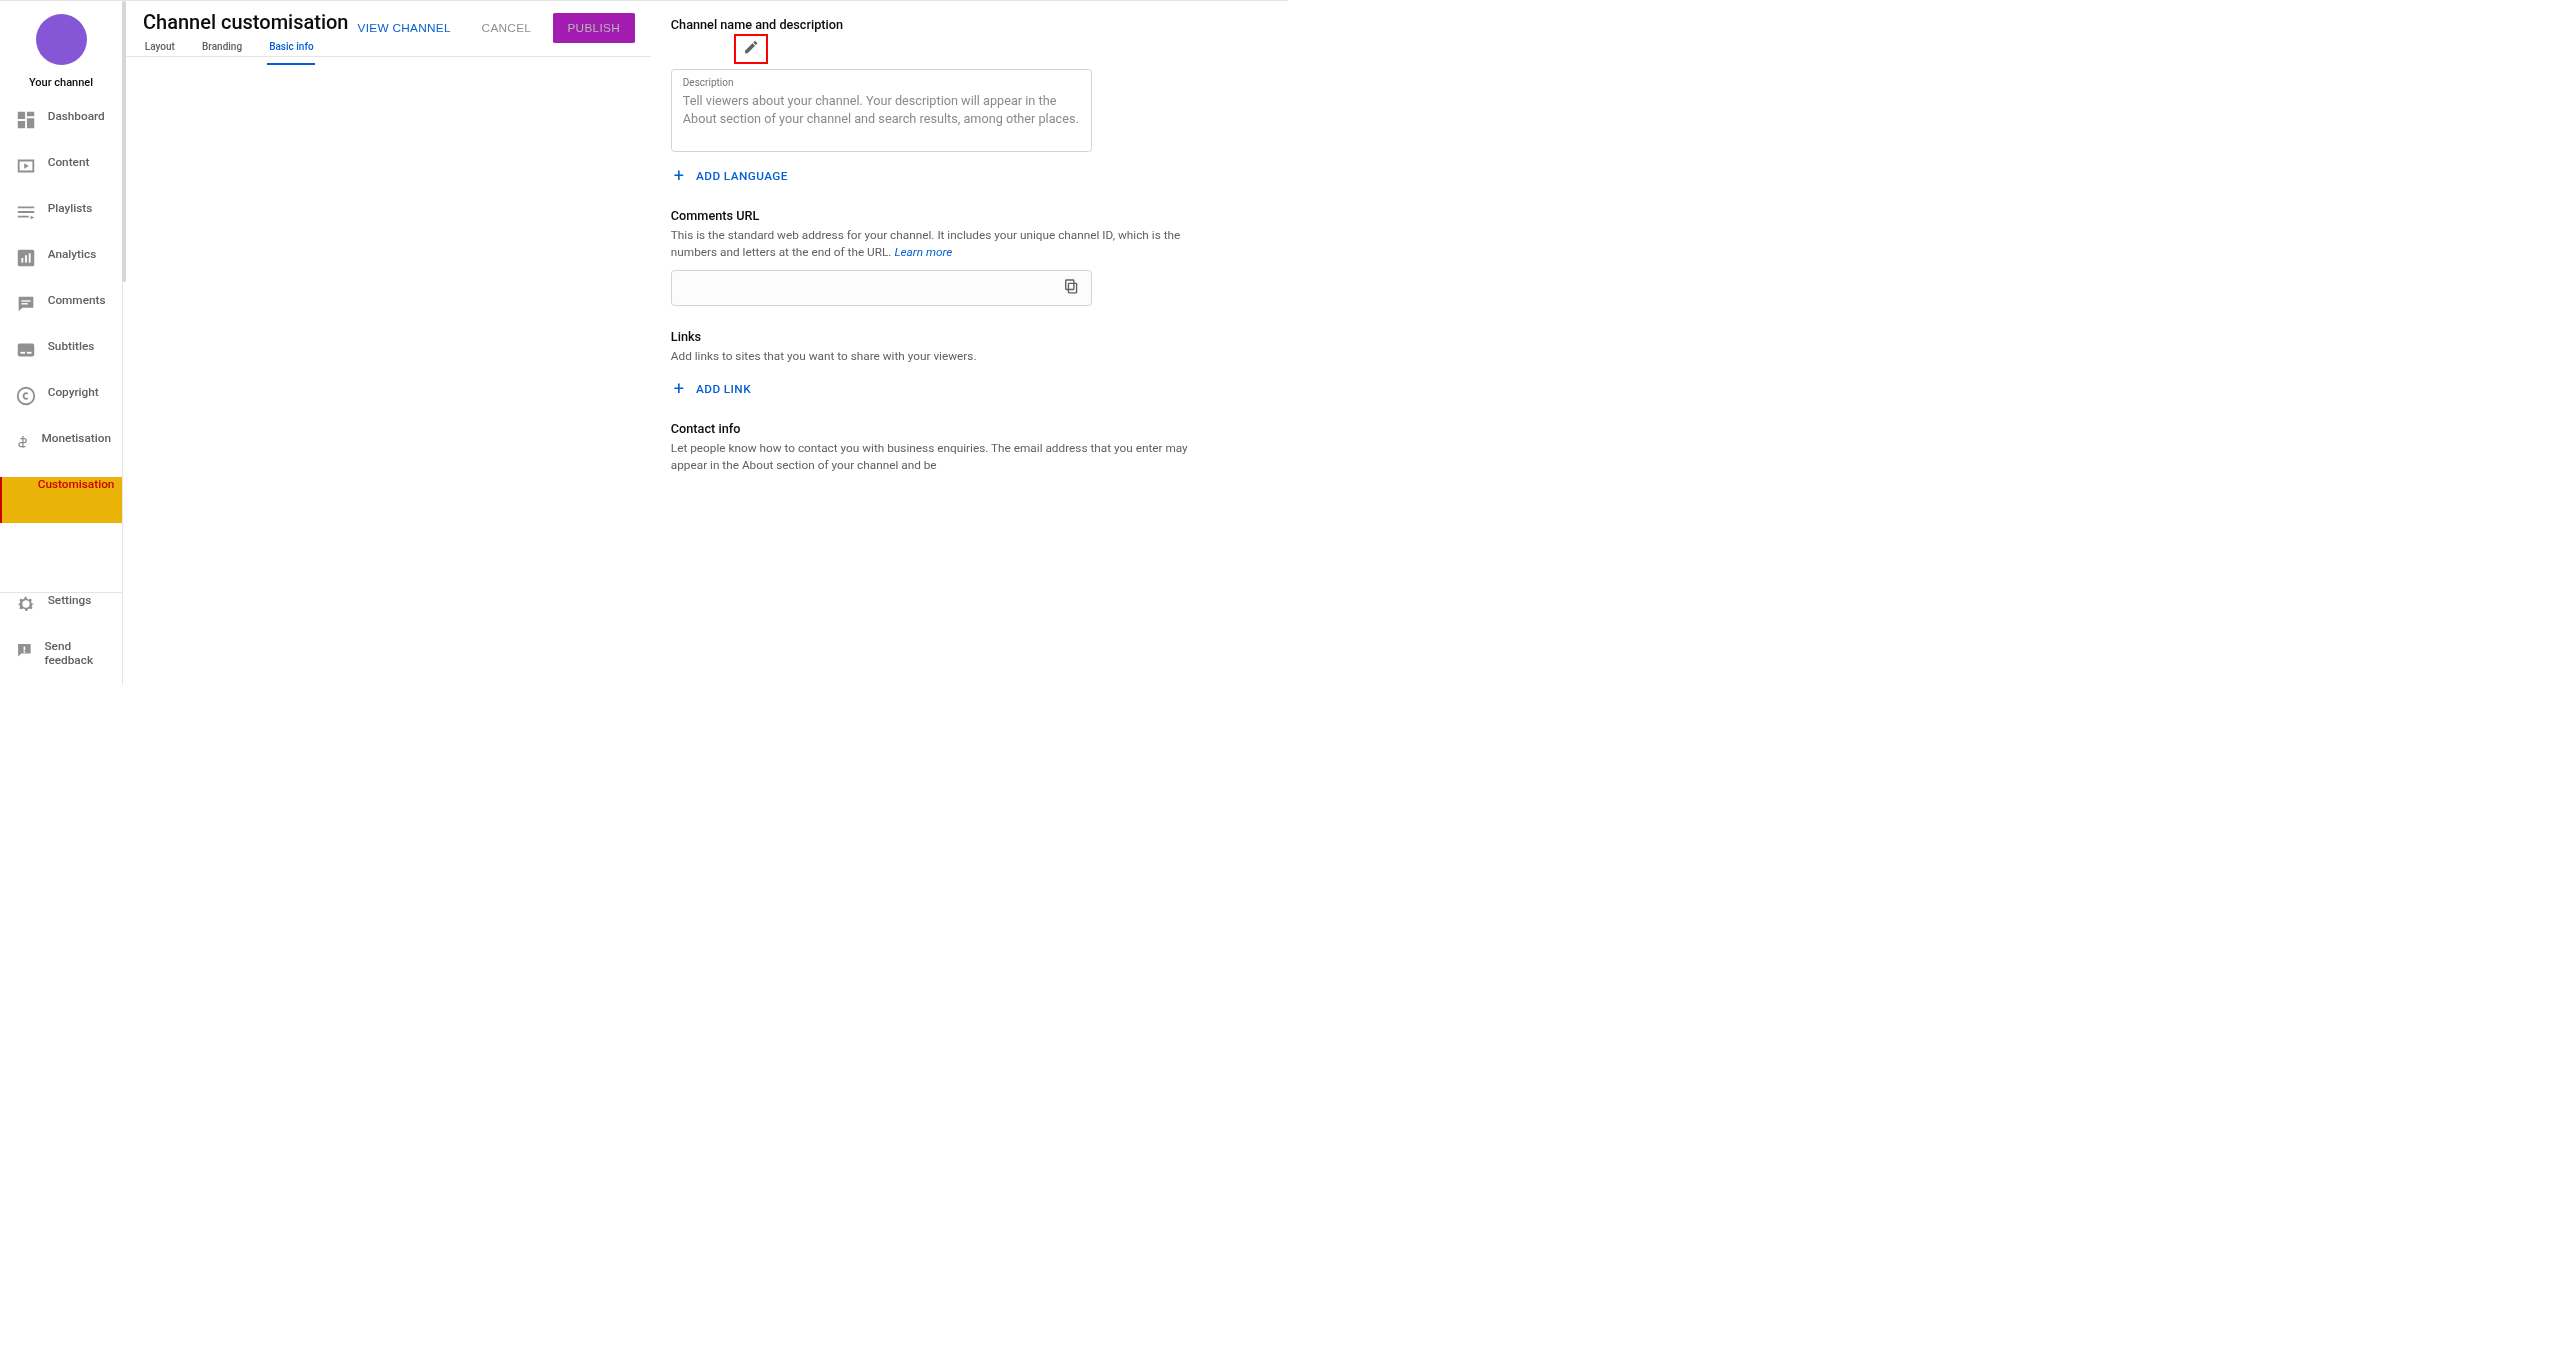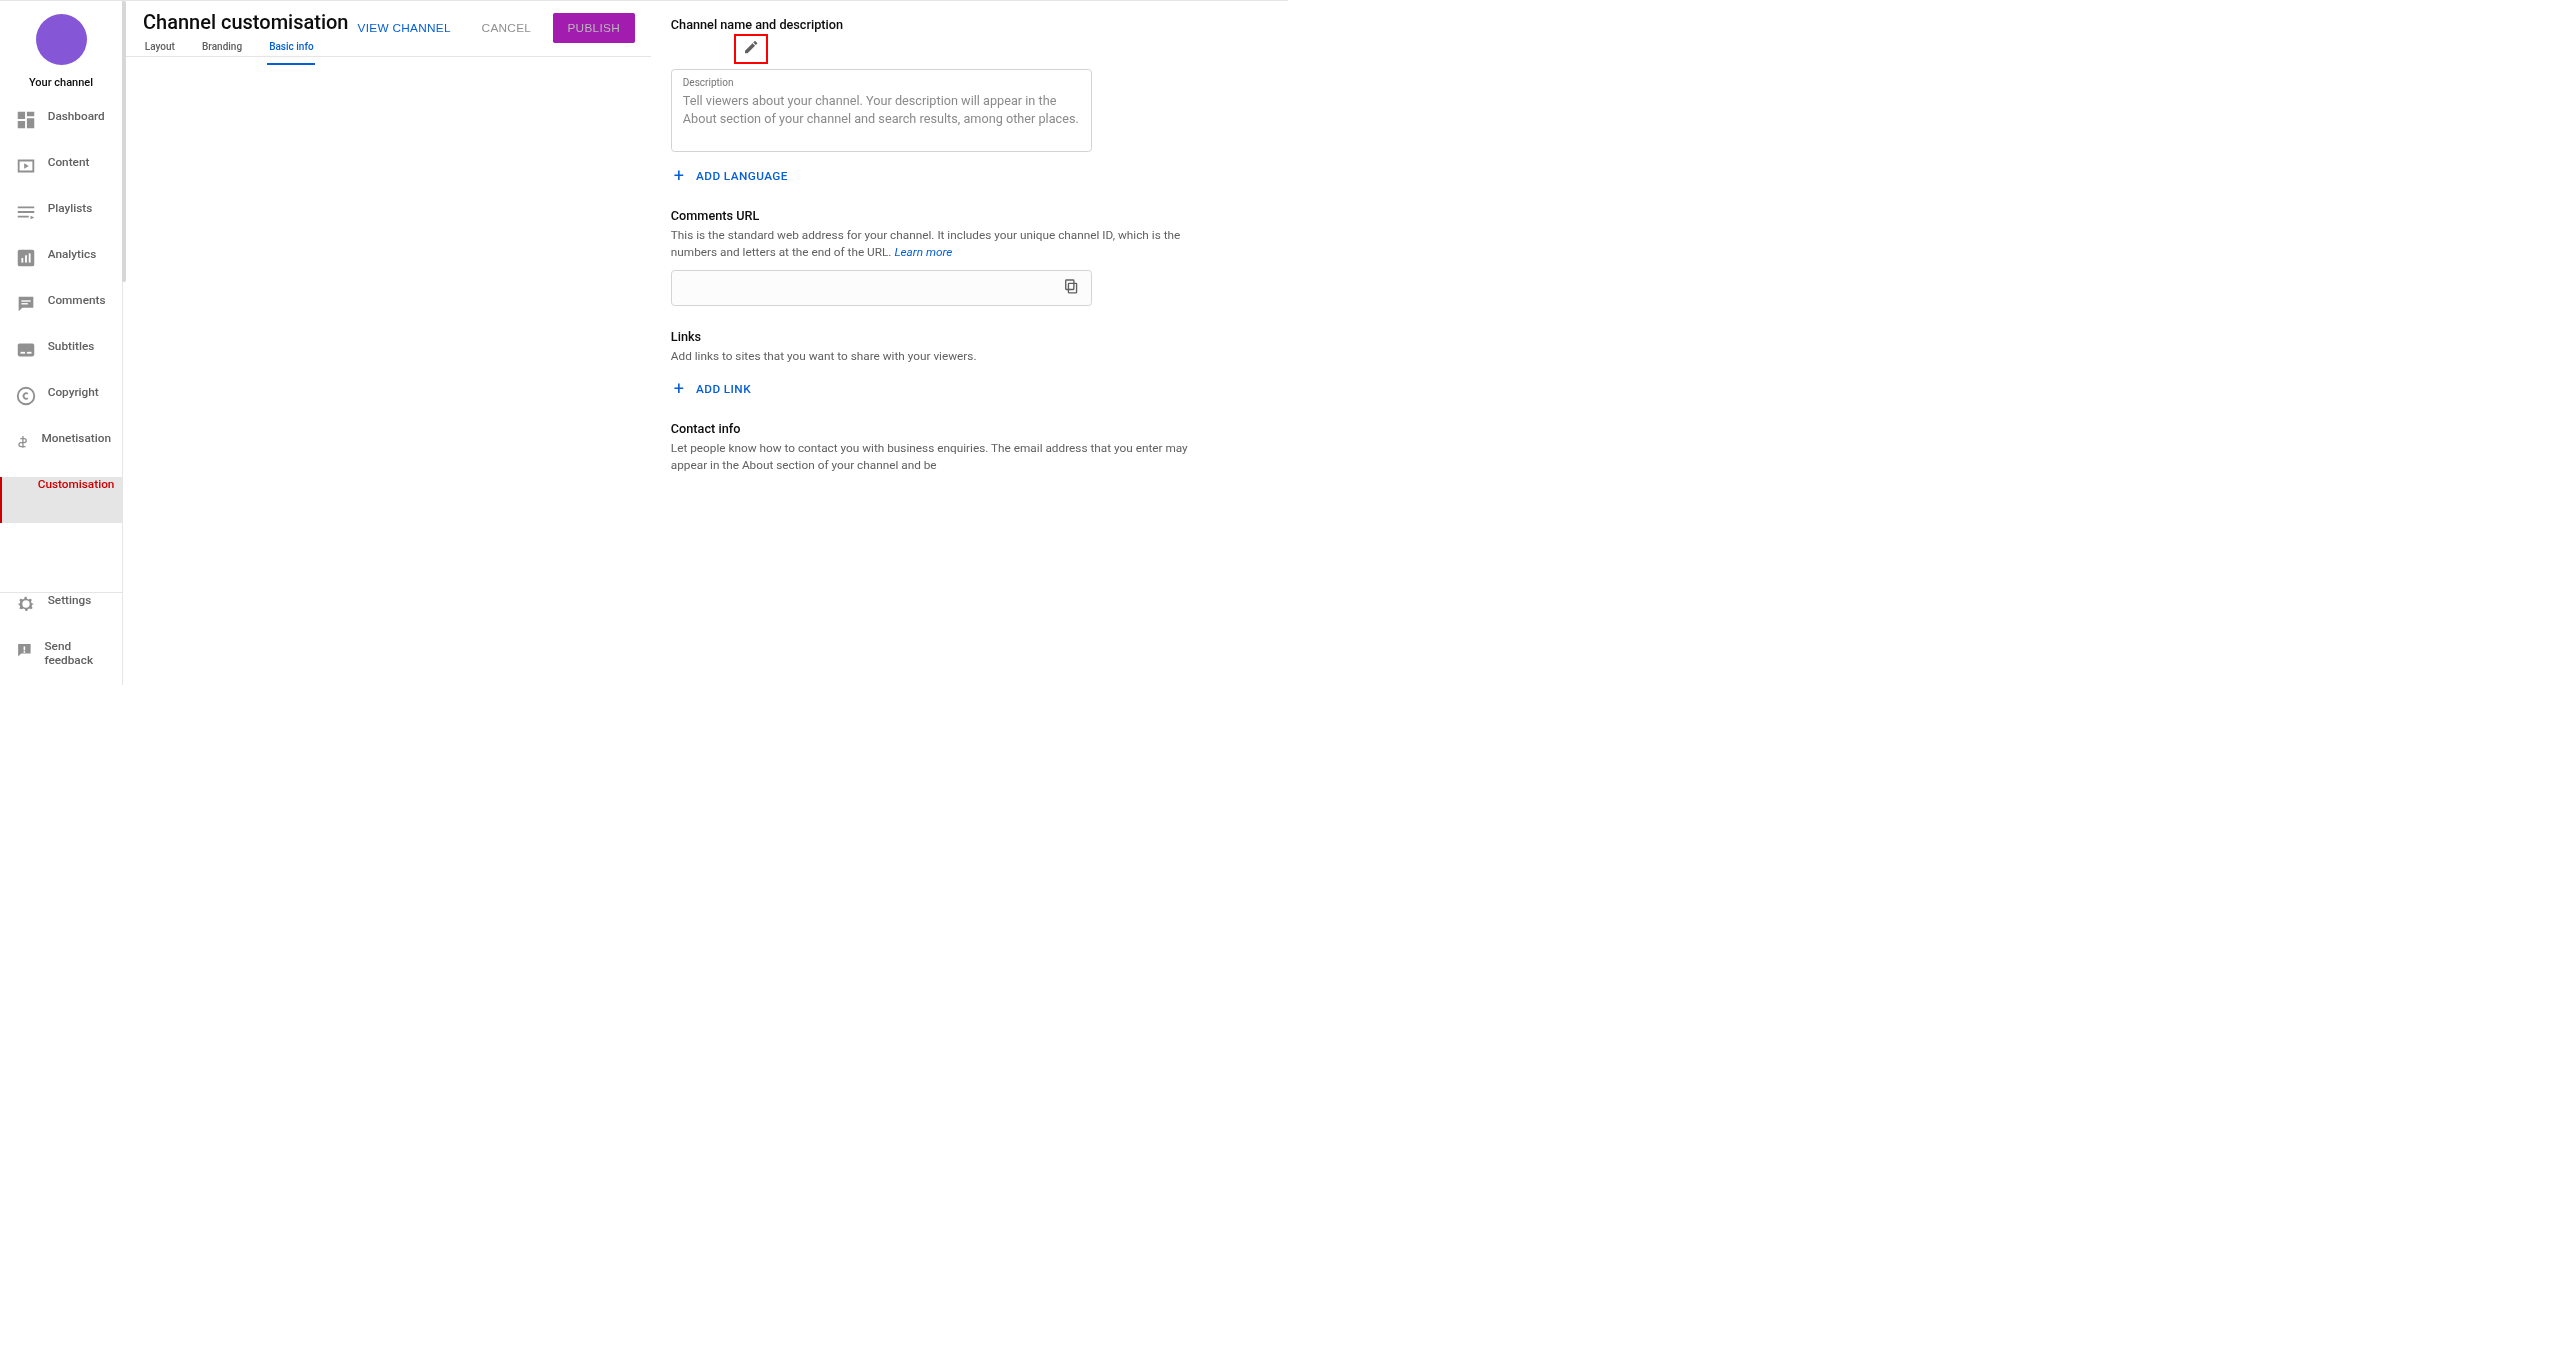--- a/index.html
+++ b/index.html
@@ -47,21 +47,21 @@
   .nav { display: flex; flex-direction: column; margin-top: 3.6px; }
   .nav-item {
     display: flex; align-items: flex-start;
     height: 46px;
     padding: 0 11px 0 12.7px;
     font-size: 11.8px; font-weight: 500;
     color: #606060; cursor: pointer;
     border-left: 2.7px solid transparent;
   }
   .nav-item.active {
-    color: #cc0000; background: #e5e5e5;
+    color: #cc0000; background: #eab308;
     border-left: 2.7px solid #cc0000;
     gap: 12px;
   }
   .nav-item .icon { width: 22px; height: 22px; margin-right: 11px; display:flex;align-items:center;justify-content:center;}
   .nav-item.active .icon svg { fill: #cc0000; }
   .nav-item .icon svg { fill: #909090; }
   .nav-bottom { margin-top: auto; border-top: 0.9px solid #e5e5e5; }
   
   .main { flex: 1; display: flex; flex-direction: row; overflow: hidden; }
   .header {

